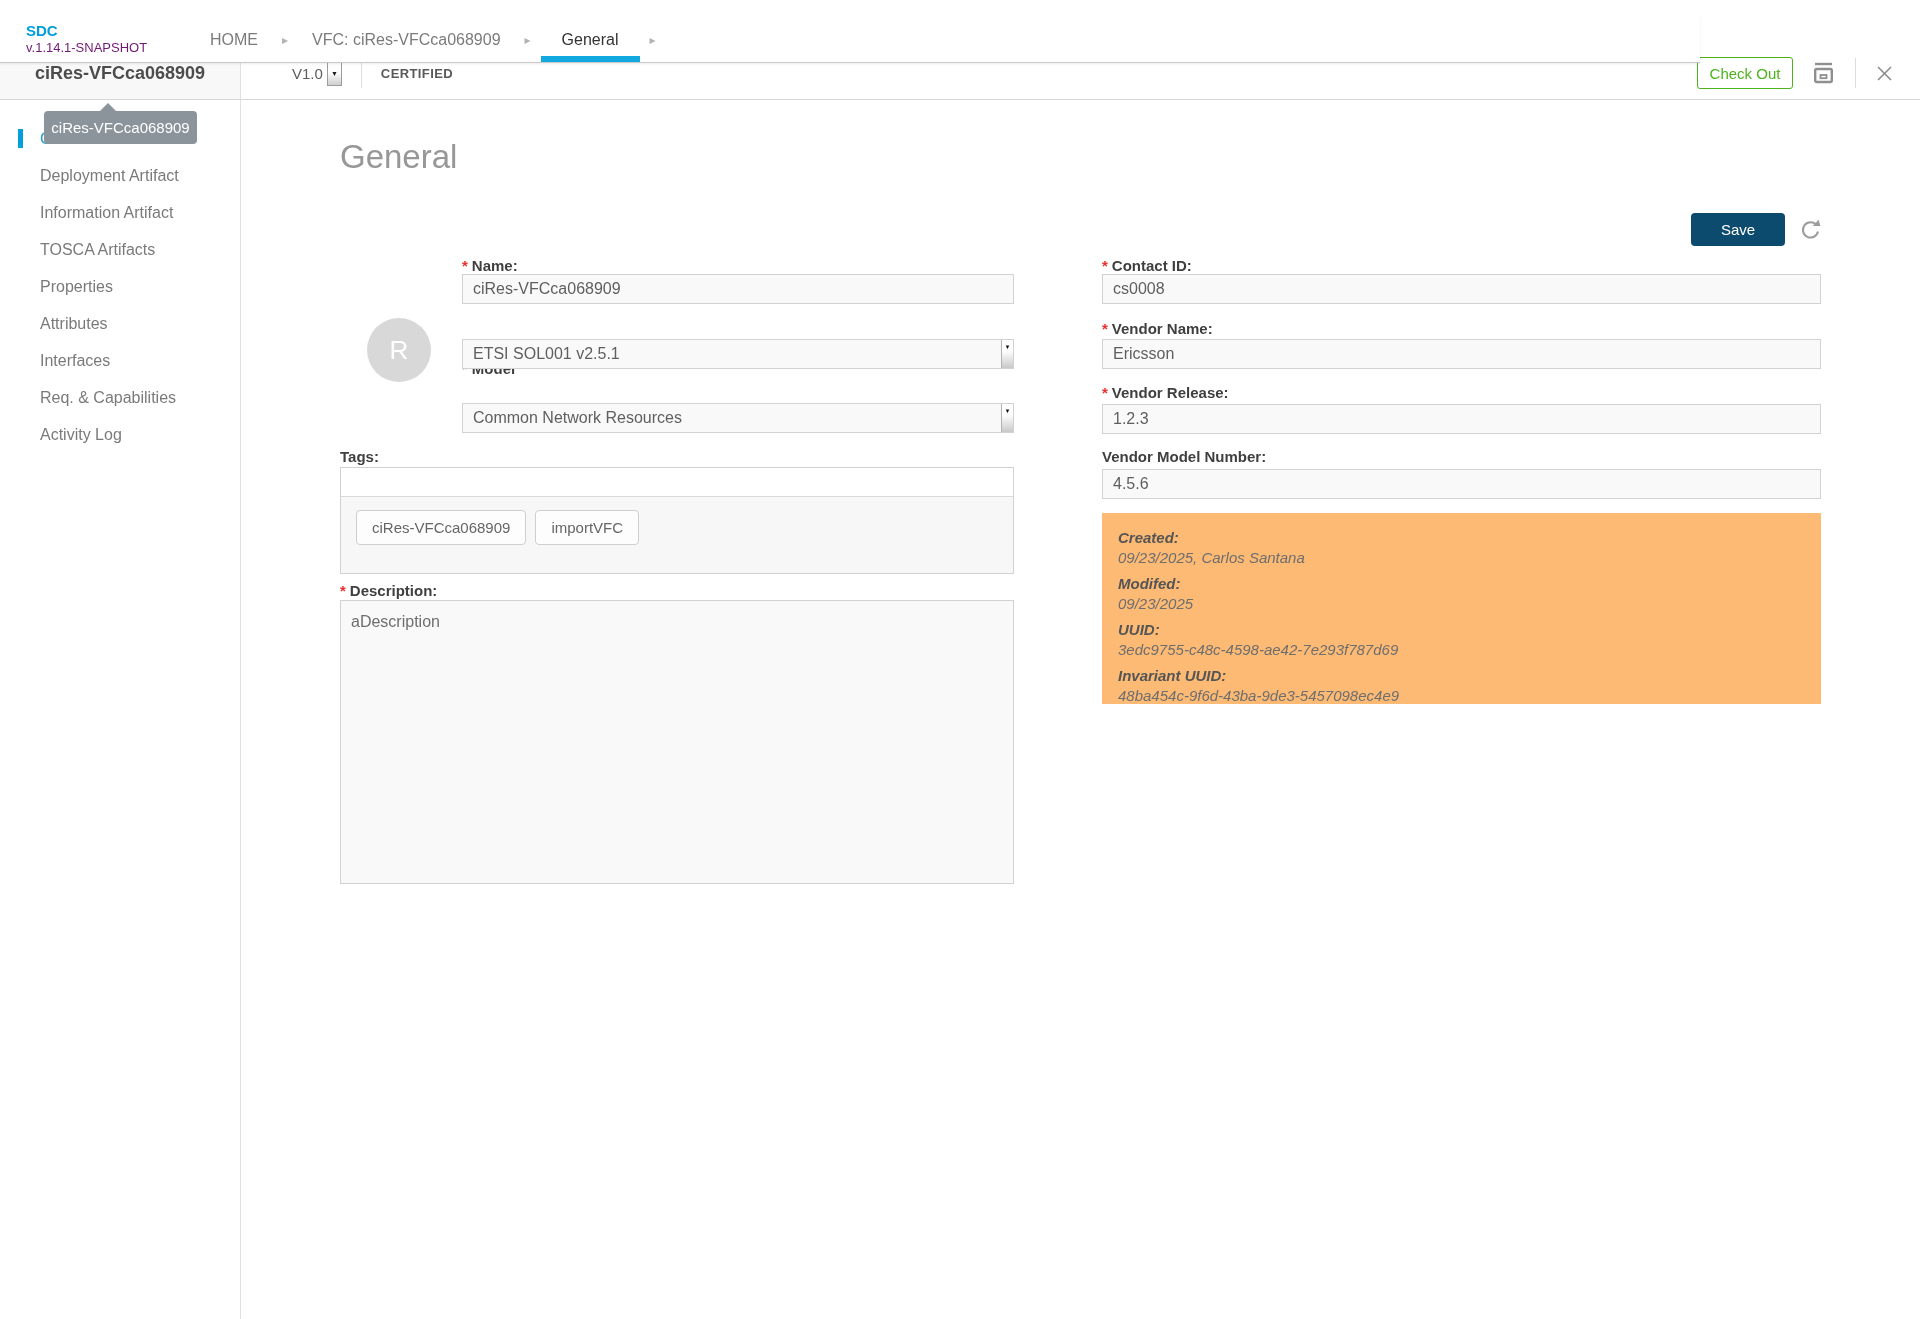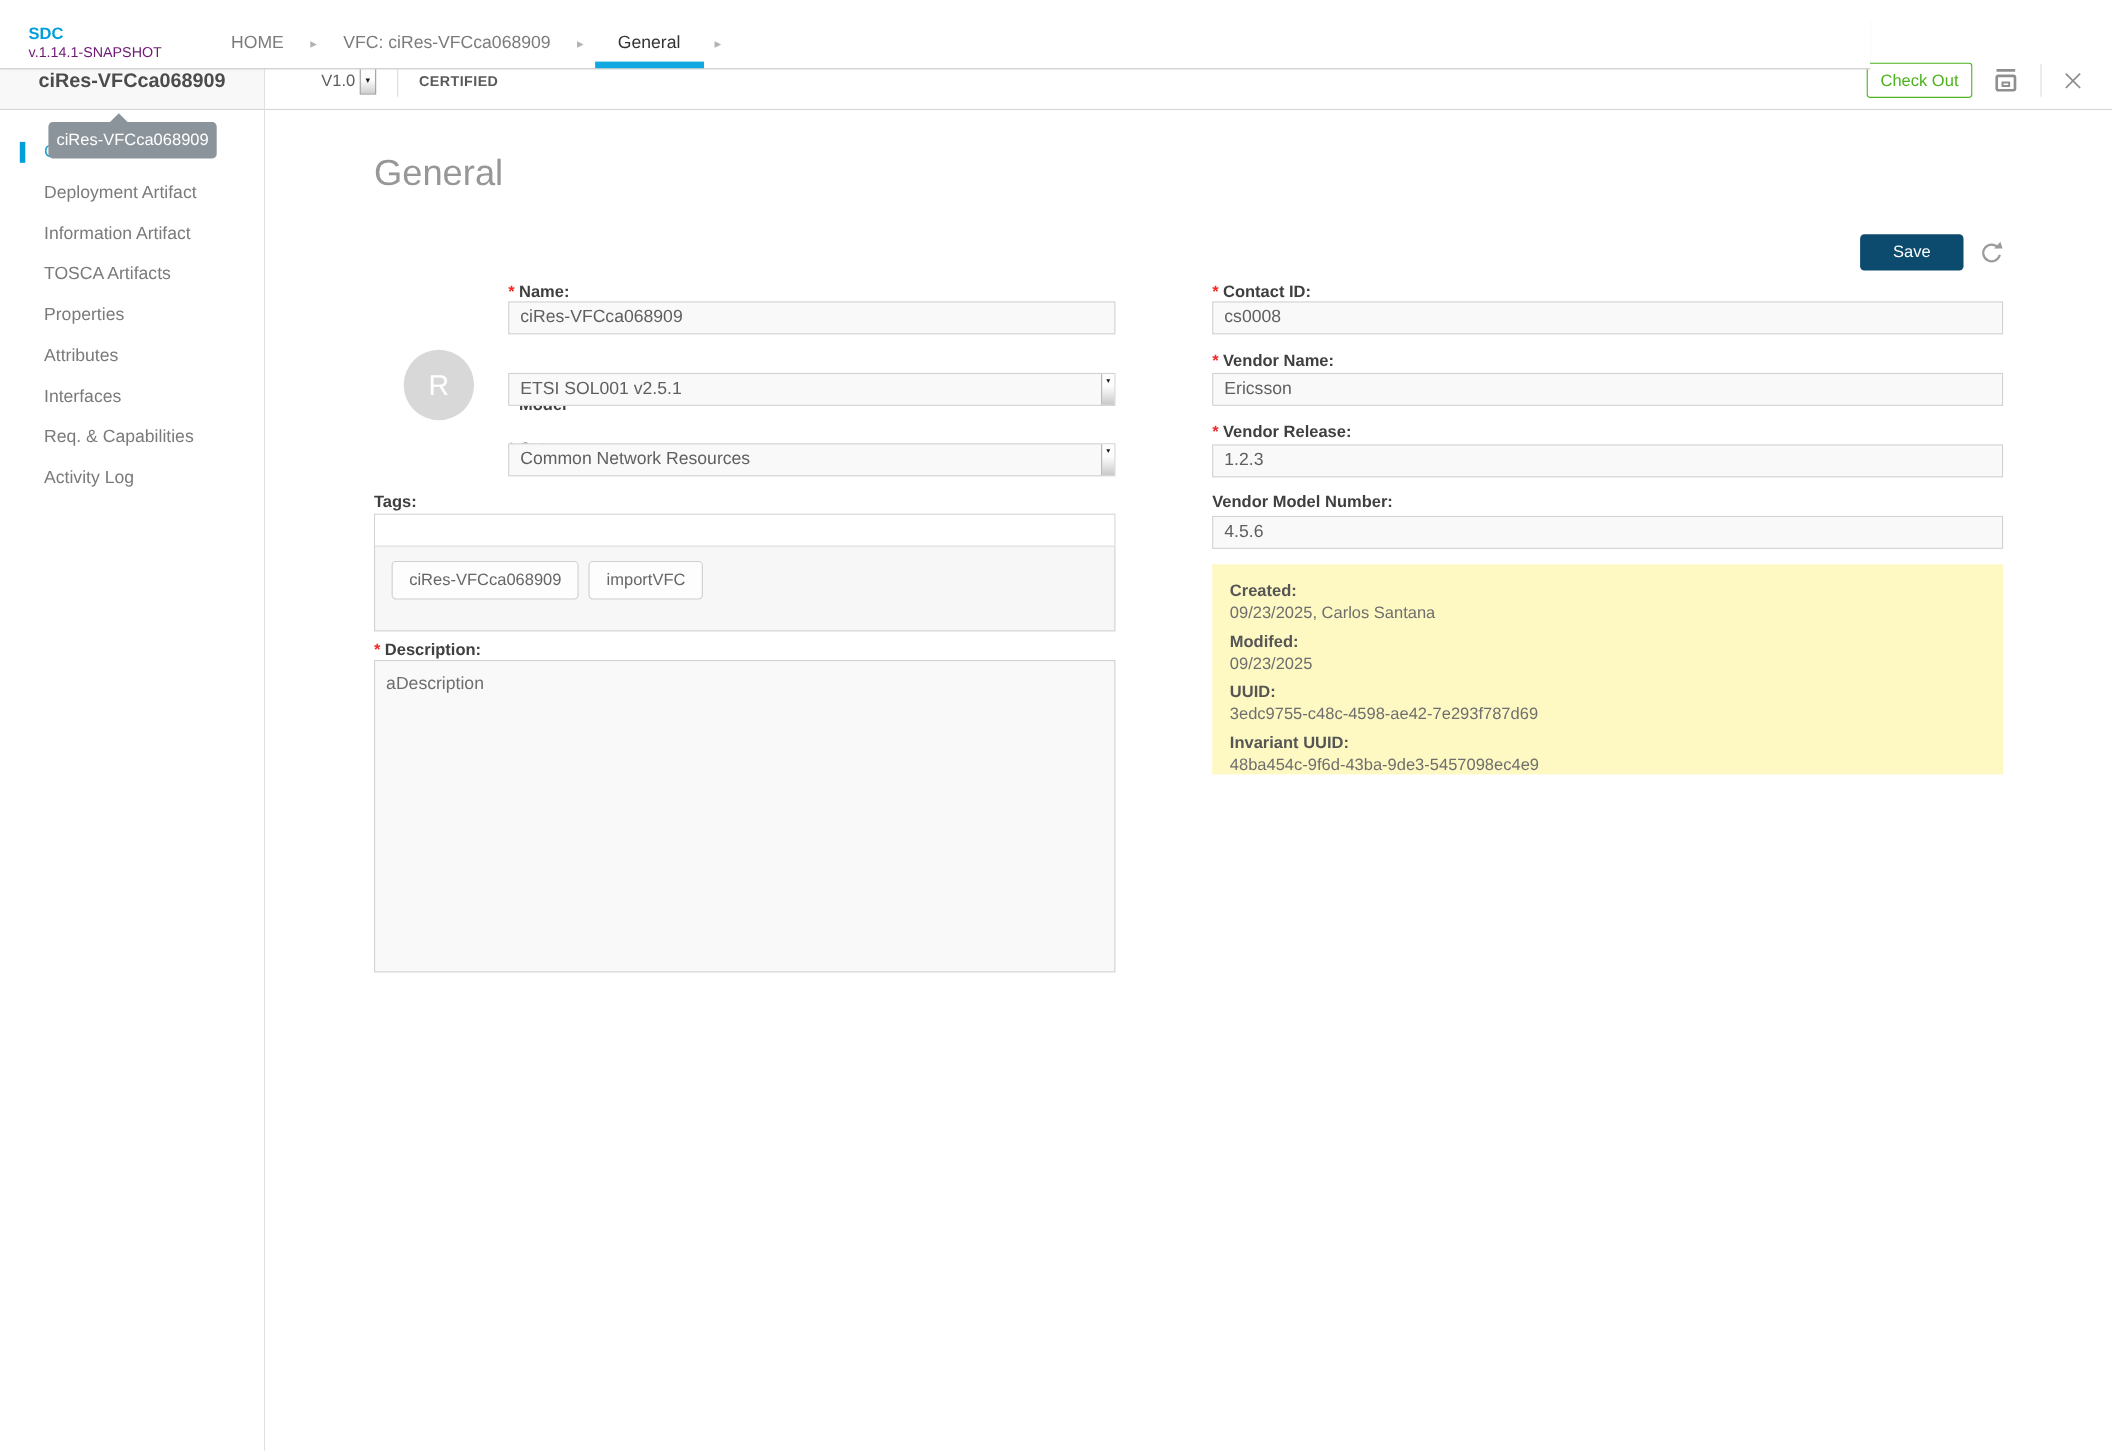--- a/index.html
+++ b/index.html
@@ -84,22 +84,22 @@
   .tags-input { width:100%; height:29px; border:none; border-bottom:1px solid #d9d9d9; background:#fff;
                 font-size:16px; color:#5f5f5f; padding:0 10px; font-family:"Liberation Sans", sans-serif; outline:none; }
   .chips-area { padding:13px 15px 28px 15px; display:flex; gap:9px; }
   .chip { background:#fdfdfd; border:1px solid #cfcfcf; border-radius:4px; padding:8px 15px;
           font-size:15px; color:#666; cursor:pointer; }
 
   .description-area { position:absolute; left:99px; top:500px; width:674px; height:284px; background:#f9f9f9;
                       border:1px solid #d2d2d2; font-size:16px; color:#6e6e6e; padding:12px 10px; resize:none;
                       font-family:"Liberation Sans", sans-serif; outline:none; }
 
-  .meta-box { position:absolute; left:861px; top:413px; width:719px; height:191px; background:#fef9c3;
-              padding:15px 16px; }
+  .meta-box { position:absolute; left:861px; top:413px; width:719px; height:191px; background:#fdba74;
+              padding:15px 16px;font-style:italic; }
   .meta-item { margin-bottom:7px; }
   .meta-label { font-size:15px; font-weight:700; color:#555; line-height:20px; }
   .meta-value { font-size:15px; color:#6e6e6e; line-height:19px; }
 </style>
 </head>
 <body>
 
 <div id="app">
 
   <div class="header">

